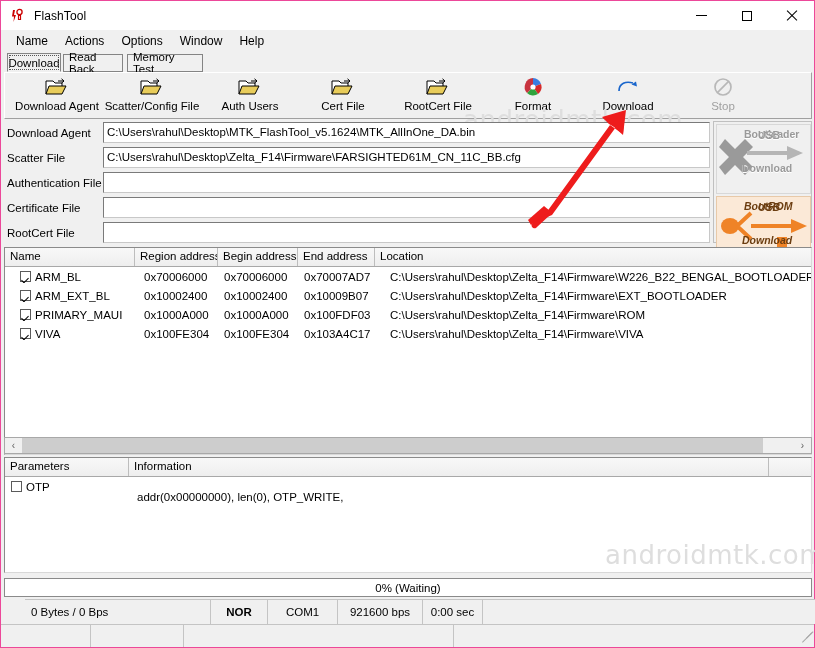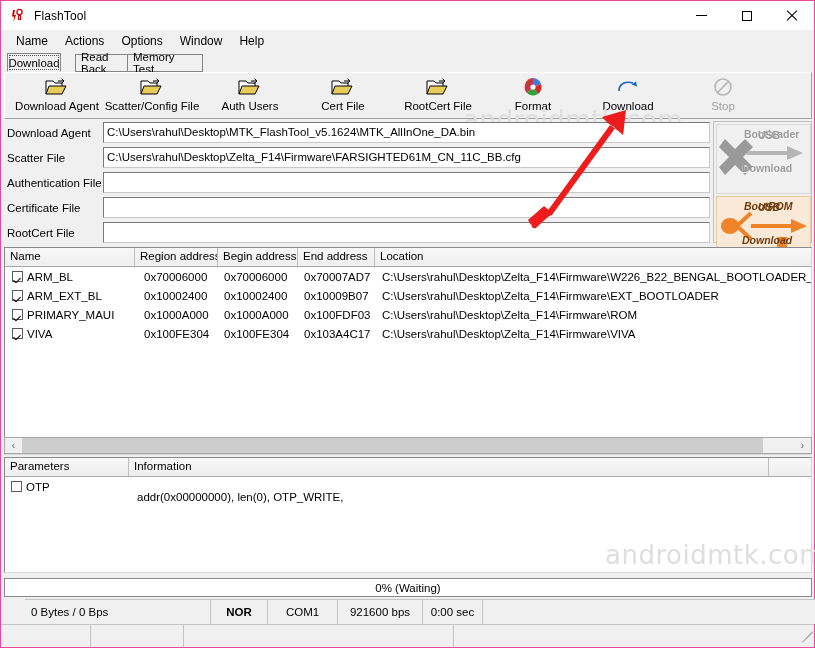--- a/index.html
+++ b/index.html
@@ -171,21 +171,21 @@
   .th {
     font-size: 11.5px; color: #000;
     border-right: 1px solid #bdbdbd;
     padding: 2px 0 0 5px;
     background: linear-gradient(#f8f8f8,#eeeeee);
     white-space: nowrap; overflow: hidden;
   }
   .trow { display: flex; height: 19px; align-items: center; background:#fff; }
   .td {
     font-size: 11.5px; color: #000;
-    padding-left: 7px; white-space: nowrap; overflow: hidden;
+    padding-left: 15px; white-space: nowrap; overflow: hidden;
   }
   .cbx {
     display: inline-block; width: 11px; height: 11px;
     border: 1px solid #5a5a5a; background: #fff;
     position: relative; vertical-align: -1px; margin-right: 4px;
   }
   .cbx.on:after {
     content:""; position:absolute; left:2px; top:4px;
     width:3px; height:6px; border:solid #000; border-width:0 1.6px 1.6px 0;
     transform: rotate(45deg);
@@ -314,21 +314,21 @@
   <div class="menubar">
     <div class="menu-item">Name</div>
     <div class="menu-item">Actions</div>
     <div class="menu-item">Options</div>
     <div class="menu-item">Window</div>
     <div class="menu-item">Help</div>
   </div>
 
   <div class="tabstrip">
     <div class="tab active" style="left:6px;width:54px;">Download</div>
-    <div class="tab" style="left:74px;width:60px;">Read Back</div>
+    <div class="tab" style="left:62px;width:60px;">Read Back</div>
     <div class="tab" style="left:126px;width:76px;">Memory Test</div>
   </div>
 
   <div class="toolbar">
 
     <div class="tool" style="left:4px;">
       <span class="ticon">
         <svg class="folder-svg" width="24" height="20" viewBox="0 0 24 20">
           <path d="M1 17 L1 4 L8 4 L10 6 L17 6 L17 9" fill="#ffffff" stroke="#000" stroke-width="1"></path>
           <path d="M4 9 L21 9 L17 17 L1 17 Z" fill="#e8cc5a" stroke="#000" stroke-width="1"></path>

